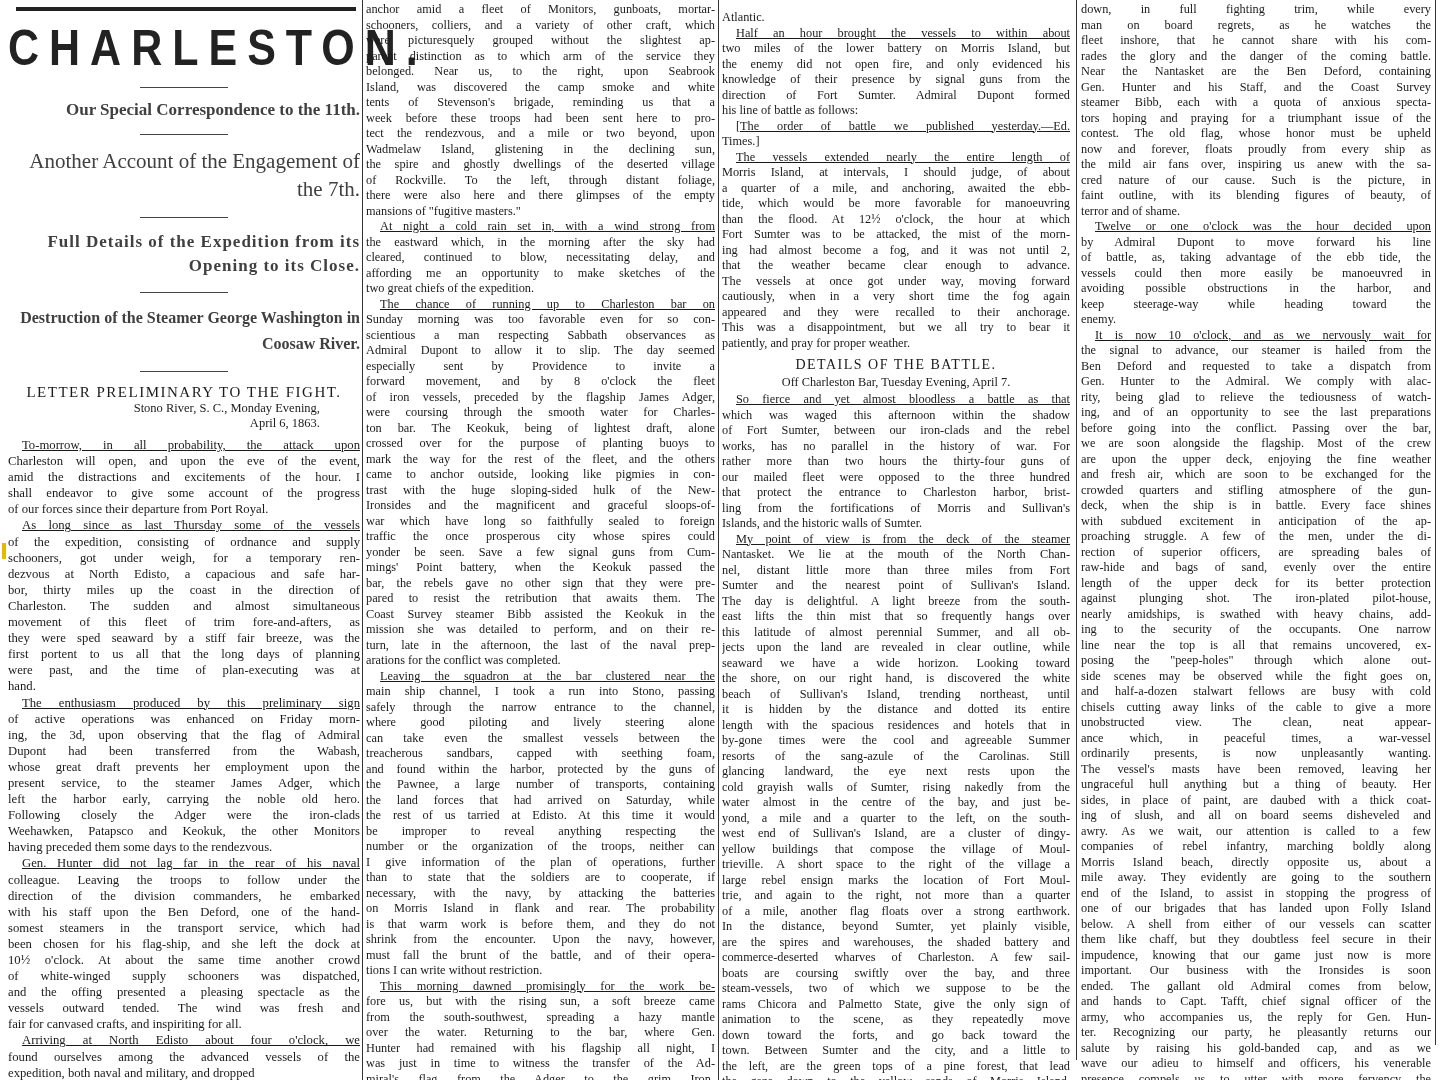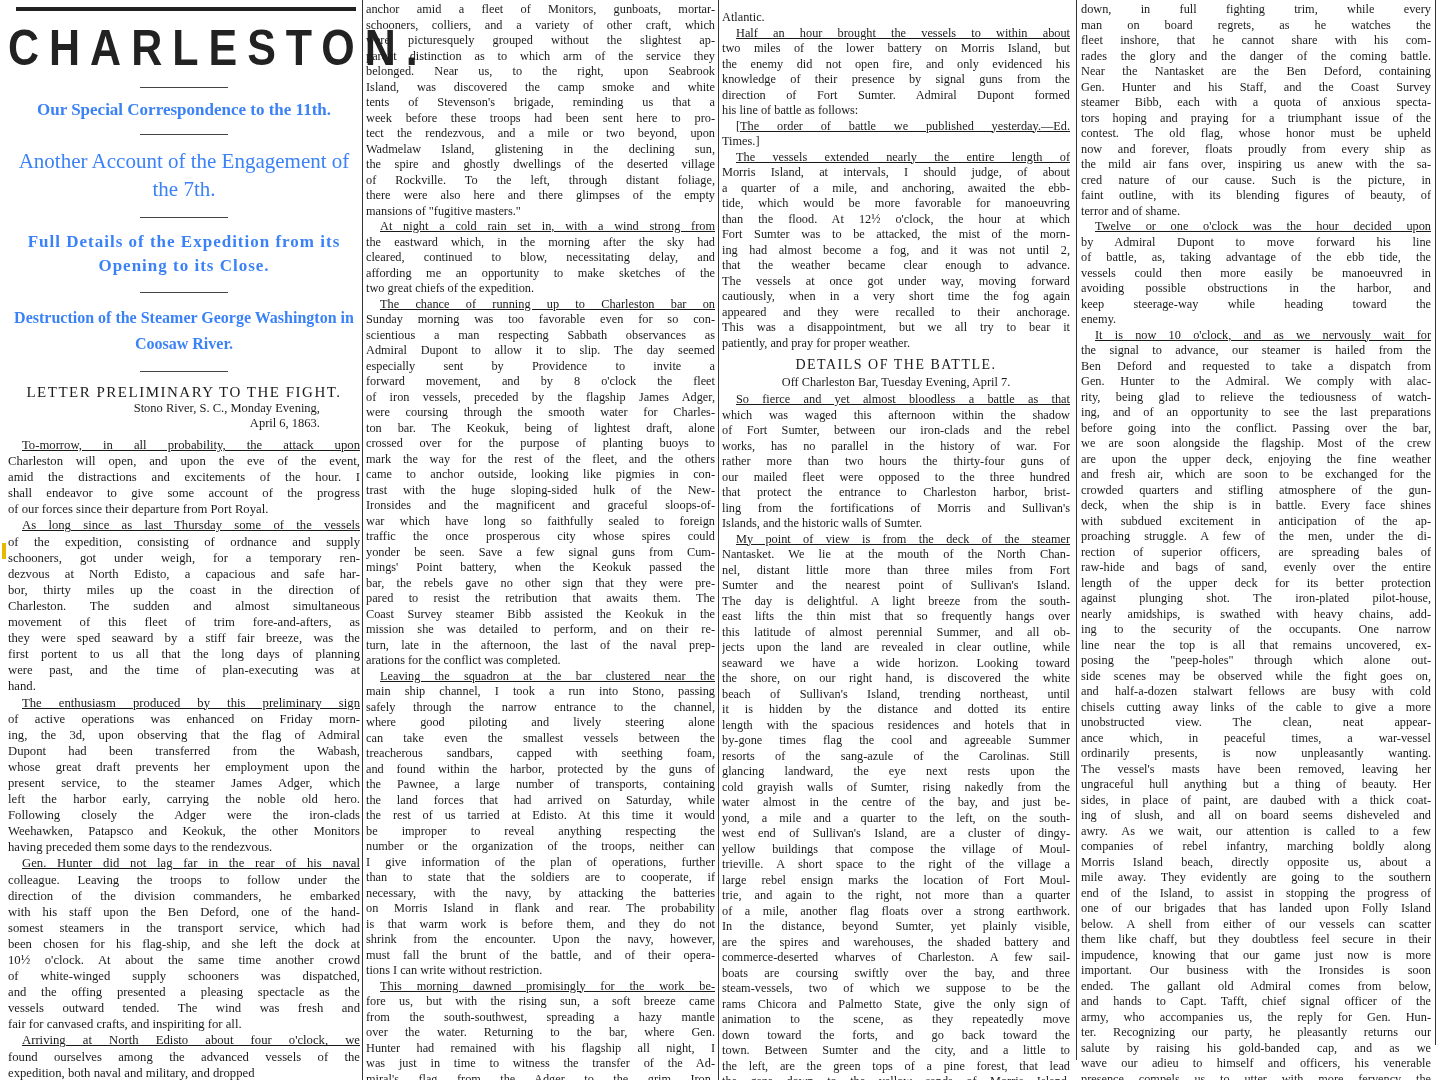--- a/index.html
+++ b/index.html
@@ -7,21 +7,21 @@
   .page { position: absolute; left: 0; top: 0; width: 1442px; height: 1080px; }
   .col { position: absolute; top: 0; height: 1080px; box-sizing: border-box; }
   .col1 { left: 8px; width: 352px; }
   .col2 { left: 366px; width: 349px; }
   .col3 { left: 722px; width: 348px; }
   .col4 { left: 1081px; width: 350px; }
   .rule-v { position: absolute; top: 0; width: 1px; background: #333; }
   .rule-top { position: absolute; left: 8px; top: 7px; width: 340px; height: 4px; background: #222; }
   .masthead { text-align: center; font-family: "Liberation Sans", "DejaVu Sans", sans-serif; font-weight: bold; font-size: 43px; letter-spacing: 10px; margin-top: 24px; color: #222; transform: scaleY(1.15); }
   .short-rule { width: 88px; height: 1px; background: #444; margin: 14px auto 12px; }
-  .deck { text-align: center; font-weight: bold; color: #3b82f6; }
+  .deck { text-align: right; font-weight: bold; color: #404040; }
   .deck1 { font-size: 17px; margin-top: 4px; }
   .deck2 { font-size: 21px; line-height: 28px; font-weight: normal; }
   .deck3 { font-size: 17px; line-height: 24px; letter-spacing: 1px; }
   .deck4 { font-size: 16px; line-height: 26px; }
   .sub-head { text-align: center; font-size: 15px; letter-spacing: 1.5px; margin-top: 10px; }
   .dateline { font-size: 12.5px; line-height: 15px; text-align: right; padding-right: 40px; }
   .body-text { font-size: 12.7px; line-height: 16.1px; text-align: justify; }
   .line { display: block; white-space: nowrap; text-align-last: justify; overflow: hidden; }
   .line.last { text-align-last: left; }
   .line.indent { padding-left: 14px; text-decoration: underline; }
@@ -219,21 +219,21 @@
         <span class="line">Sumter and the nearest point of Sullivan's Island.</span>
         <span class="line">The day is delightful. A light breeze from the south-</span>
         <span class="line">east lifts the thin mist that so frequently hangs over</span>
         <span class="line">this latitude of almost perennial Summer, and all ob-</span>
         <span class="line">jects upon the land are revealed in clear outline, while</span>
         <span class="line">seaward we have a wide horizon. Looking toward</span>
         <span class="line">the shore, on our right hand, is discovered the white</span>
         <span class="line">beach of Sullivan's Island, trending northeast, until</span>
         <span class="line">it is hidden by the distance and dotted its entire</span>
         <span class="line">length with the spacious residences and hotels that in</span>
-        <span class="line">by-gone times flag the cool and agreeable Summer</span>
+        <span class="line">by-gone times were the cool and agreeable Summer</span>
         <span class="line">resorts of the sang-azule of the Carolinas. Still</span>
         <span class="line">glancing landward, the eye next rests upon the</span>
         <span class="line">cold grayish walls of Sumter, rising nakedly from the</span>
         <span class="line">water almost in the centre of the bay, and just be-</span>
         <span class="line">yond, a mile and a quarter to the left, on the south-</span>
         <span class="line">west end of Sullivan's Island, are a cluster of dingy-</span>
         <span class="line">yellow buildings that compose the village of Moul-</span>
         <span class="line">trieville. A short space to the right of the village a</span>
         <span class="line">large rebel ensign marks the location of Fort Moul-</span>
         <span class="line">trie, and again to the right, not more than a quarter</span>

